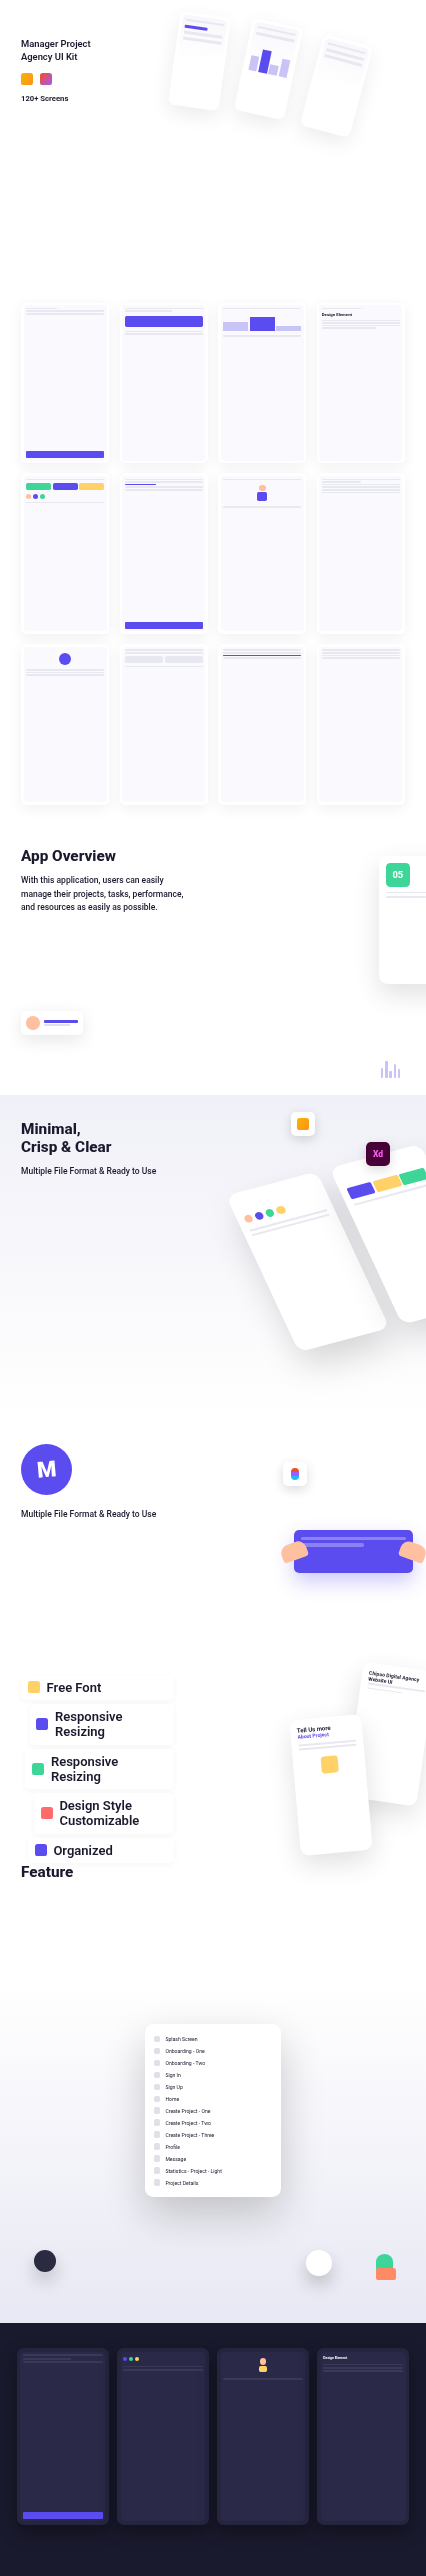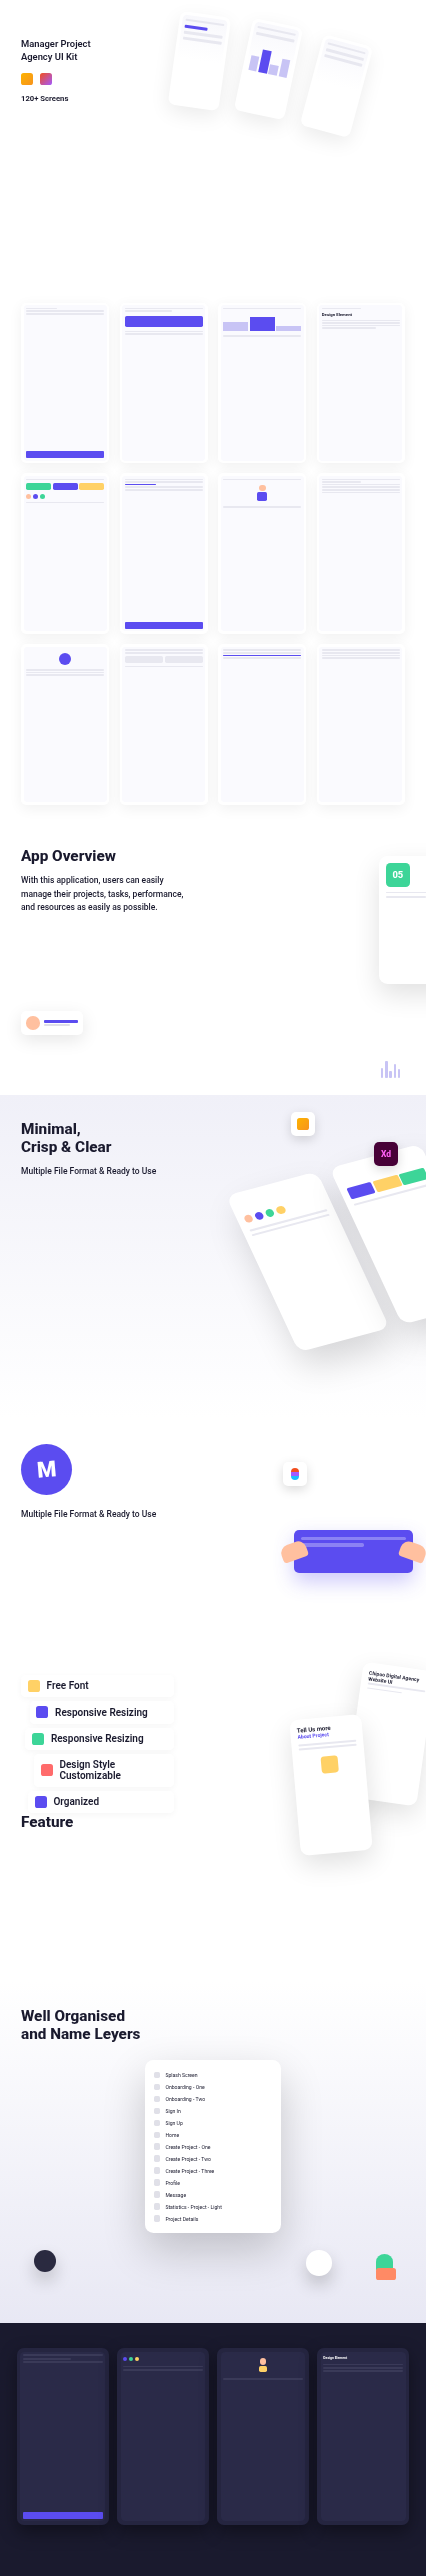--- a/index.html
+++ b/index.html
@@ -41,21 +41,21 @@
 .mini-bar{width:2.6px;background:#c8c4f5;border-radius:0.9px}
 .minimal{background:linear-gradient(180deg,#f0f0f8,#fff);min-height:324px;position:relative;overflow:hidden}
 .iso-mocks{position:absolute;right:-34px;top:68px;transform:rotate(-15deg) skew(10deg,0);display:flex;gap:12.8px}
 .iso-mock{width:94px;height:170px;background:#fff;border-radius:10.2px;box-shadow:0 17px 34px rgba(0,0,0,0.15);padding:6.8px}
 .custom{background:#fff;min-height:239px;position:relative}
 .logo-circle{width:51px;height:51px;background:#5b4cf0;border-radius:50%;display:flex;align-items:center;justify-content:center;margin-bottom:12.8px}
 .logo-m{color:#fff;font-size:22px;font-weight:900;transform:rotate(-5deg)}
 .float-icon{position:absolute;width:24px;height:24px;border-radius:5.1px;display:flex;align-items:center;justify-content:center;box-shadow:0 3.4px 10.2px rgba(0,0,0,0.15)}
 .features{background:#fff;padding:17px 21px;min-height:324px;position:relative}
 .feature-list{display:flex;flex-direction:column;gap:4.3px;max-width:153px}
-.feature-item{display:flex;align-items:center;gap:6.8px;background:#fff;border-radius:4.3px;padding:5.1px 6.8px;box-shadow:0 1.7px 6.8px rgba(0,0,0,0.04);font-size:10px;font-weight:600}
+.feature-item{display:flex;align-items:center;gap:6.8px;background:#fff;border-radius:4.3px;padding:5.1px 6.8px;box-shadow:0 1.7px 6.8px rgba(0,0,0,0.04);font-size:13px;font-weight:600}
 .feat-icon{width:12px;height:12px;border-radius:2.6px;flex-shrink:0}
 .feat-mocks{position:absolute;right:-8.5px;top:8.5px;width:170px;height:256px}
 .wellorg{background:linear-gradient(180deg,#fff,#e8e8f4);min-height:341px;position:relative;padding:25.6px 21px}
 .layers-mock{width:136px;margin:17px auto 0;background:#fff;border-radius:8.5px;box-shadow:0 17px 43px rgba(0,0,0,0.2);padding:8.5px}
 .layer-row{display:flex;align-items:center;gap:5.1px;padding:2.6px 0;font-size:5.1px}
 .layer-icon{width:6.8px;height:6.8px;background:#e0e0e8;border-radius:1.7px}
 .deco-sphere{position:absolute;border-radius:50%;box-shadow:0 8.5px 17px rgba(0,0,0,0.2)}
 .dark-section{background:#1a1a2e;padding:25.6px 17px;min-height:443px;position:relative}
 .dark-grid{display:grid;grid-template-columns:repeat(4,1fr);gap:8.5px}
 .dark-mock{aspect-ratio:0.52;background:#252540;border-radius:6.8px;box-shadow:0 6.8px 17px rgba(0,0,0,0.4);padding:3.4px}
@@ -281,21 +281,21 @@
           <div class="g-chip" style="background:#5b4cf0;height:12px"></div>
           <div class="g-chip" style="background:#ffd166;height:12px"></div>
           <div class="g-chip" style="background:#3dd598;height:12px"></div>
         </div>
         <div class="g-bar" style="margin-top:5.1px"></div>
       </div>
   </div>
   <div class="float-icon" style="top:17px;right:111px;background:#fff">
       <div class="tool-icon sketch"></div>
     </div>
-  <div class="float-icon" style="top:47px;right:28px;background:#470137">
+  <div class="float-icon" style="top:47px;right:36px;background:#470137">
       <span style="color:#ff61f6;font-size:8.5px;font-weight:800">Xd</span>
     </div>
 </div>
 
 <div class="section custom">
   <div class="logo-circle">
       <span class="logo-m">M</span>
     </div>
   <div class="body-text">Multiple File Format &amp; Ready to Use</div>
   <div class="float-icon" style="top:43px;right:119px;background:#fff">
@@ -349,23 +349,20 @@
         <div class="g-bar" style="margin-top:2.6px"></div>
       <div style="margin-top:8.5px">
           <div style="width:17px;height:17px;background:#ffd166;border-radius:3.4px;margin:0 auto"></div>
         </div>
     </div>
   </div>
   <div class="section-title" style="">Feature</div>
 </div>
 
 <div class="wellorg">
-  <div class="section-title">
-    <span>Well Organised</span><br><span>and Name Leyers</span>
-  </div>
   <div class="layers-mock">
     <div class="layer-row">
         <div class="layer-icon"></div>
         <span>Splash Screen</span>
       </div>
     <div class="layer-row">
         <div class="layer-icon"></div>
         <span>Onboarding - One</span>
       </div>
     <div class="layer-row">

